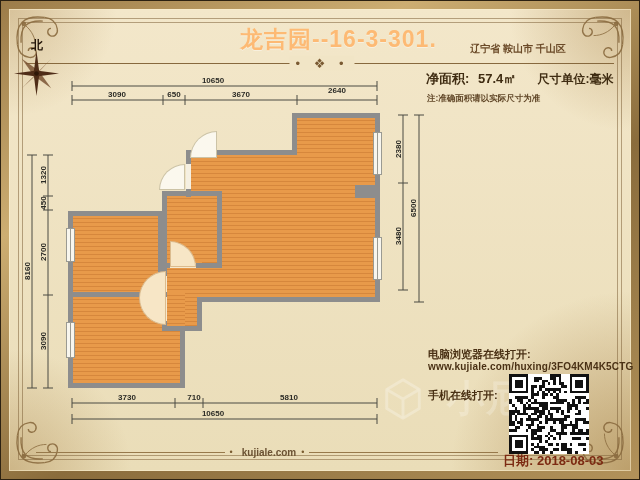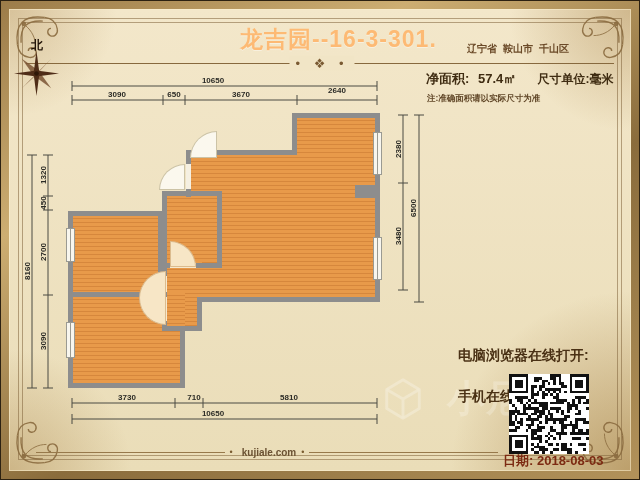--- a/index.html
+++ b/index.html
@@ -21,42 +21,42 @@
   #if1{left:18px;top:18px;right:18px;bottom:20px;}
   #if2{left:22px;top:22px;right:22px;bottom:24px;}
   .corner{position:absolute;width:58px;height:58px;opacity:.9;}
   
   #page-title{position:absolute;left:240px;top:24px;font-size:23px;font-weight:bold;
     color:#fdba74;letter-spacing:1px;text-shadow:0 1px 0 rgba(255,255,255,.4);}
   #divider{position:absolute;left:26px;top:63px;width:588px;height:1px;background:#87693e;}
   #divider-orn{position:absolute;left:322px;top:63px;transform:translate(-50%,-50%);
     background:#f1e5c6;padding:0 6px;color:#7a5a32;font-size:13px;letter-spacing:5px;white-space:nowrap;}
   #location{position:absolute;left:420px;top:42px;width:196px;text-align:center;
-    font-size:10px;font-weight:bold;color:#6b4a28;font-family:Liberation Mono, monospace;}
+    font-size:10px;font-weight:bold;color:#6b4a28;}
   #area-line{position:absolute;left:426px;top:70px;color:#3f2c12;font-weight:bold;font-size:13px;white-space:nowrap;}
   #area-line .gap{display:inline-block;width:14px;}
   #note-line{position:absolute;left:427px;top:93px;font-size:8.5px;color:#5f4526;font-weight:bold;}
   #north-label{position:absolute;left:31px;top:37px;font-size:12px;font-weight:bold;color:#201307;}
   
   #floorplan{position:absolute;left:0;top:0;width:640px;height:480px;}
   .floor{position:absolute;background:repeating-linear-gradient(180deg,#e89a4a 0px,#e89a4a 3px,#d6873c 3px,#d6873c 4px);}
   .wall{position:absolute;background:#8d8d8d;}
   .window{position:absolute;background:
       linear-gradient(to right,rgba(0,0,0,0) 42%,#9a9a92 42%,#9a9a92 58%,rgba(0,0,0,0) 58%),#f8f6ee;
       border:1px solid #9a9a92;box-sizing:border-box;}
   .gapfill{position:absolute;}
   .doorarc{position:absolute;box-sizing:border-box;}
   .arc-light{background:#fbf8ee;border:1px solid #ccc3a6;}
   .arc-warm{background:#f7e6c6;border:1px solid #dbbb8e;}
   
   .dim{position:absolute;font-size:8px;font-weight:bold;color:#2b2b26;
     transform:translate(-50%,-50%);white-space:nowrap;}
   .dim.v{transform:translate(-50%,-50%) rotate(-90deg);}
   
-  .share-label{position:absolute;font-size:14px;font-weight:bold;color:#4a3115;margin-left:30px;}
+  .share-label{position:absolute;font-size:11px;font-weight:bold;color:#4a3115;}
   #share-url{position:absolute;left:428px;top:361px;font-size:10px;font-weight:bold;color:#4a3115;letter-spacing:.2px;}
   #qr{position:absolute;left:509px;top:374px;width:80px;height:80px;background:#fff;padding:0;}
   #watermark{position:absolute;left:380px;top:374px;display:flex;align-items:center;gap:21px;opacity:.35;}
   #watermark .wm-text{font-size:37px;font-weight:bold;color:rgba(255,255,255,.65);letter-spacing:2px;}
   #brand-row{position:absolute;left:36px;top:443px;width:462px;height:18px;display:flex;align-items:center;}
   #brand-row .hr{flex:1;height:1px;background:#97794b;}
   #brand-row .dot{color:#7a5c30;font-size:9px;padding:0 5px;}
   #brand-cn{font-size:18px;font-weight:bold;color:#6b5233;font-family:"Liberation Serif","DejaVu Serif",serif;}
   #brand-domain{font-size:10px;font-weight:bold;color:#6b5233;margin-left:4px;}
   #date-text{position:absolute;left:503px;top:452px;font-size:13px;font-weight:bold;color:#7c2a12;}
@@ -244,20 +244,21 @@
     <svg width="46" height="46" viewBox="0 0 48 48">
       <g fill="none" stroke="rgba(255,255,255,.75)" stroke-width="3" stroke-linejoin="round">
         <path d="M24,4 L41,14 L41,34 L24,44 L7,34 L7,14 Z"></path>
         <path d="M7,14 L24,24 L41,14 M24,24 L24,44"></path>
       </g>
     </svg>
     <span class="wm-text">小尼</span>
   </div>
 
   <div class="share-label" style="left:428px;top:347px;">电脑浏览器在线打开:</div>
+  <div id="share-url">www.kujiale.com/huxing/3FO4KM4K5CTG</div>
   <div class="share-label" style="left:428px;top:388px;">手机在线打开:</div>
   <svg id="qr" viewBox="0 0 29 29" shape-rendering="crispEdges">
       <rect x="-1" y="-1" width="31" height="31" fill="#fff"></rect>
       <rect x="0" y="0" width="1" height="1" fill="#111"></rect>
       <rect x="1" y="0" width="1" height="1" fill="#111"></rect>
       <rect x="2" y="0" width="1" height="1" fill="#111"></rect>
       <rect x="3" y="0" width="1" height="1" fill="#111"></rect>
       <rect x="4" y="0" width="1" height="1" fill="#111"></rect>
       <rect x="5" y="0" width="1" height="1" fill="#111"></rect>
       <rect x="6" y="0" width="1" height="1" fill="#111"></rect>

